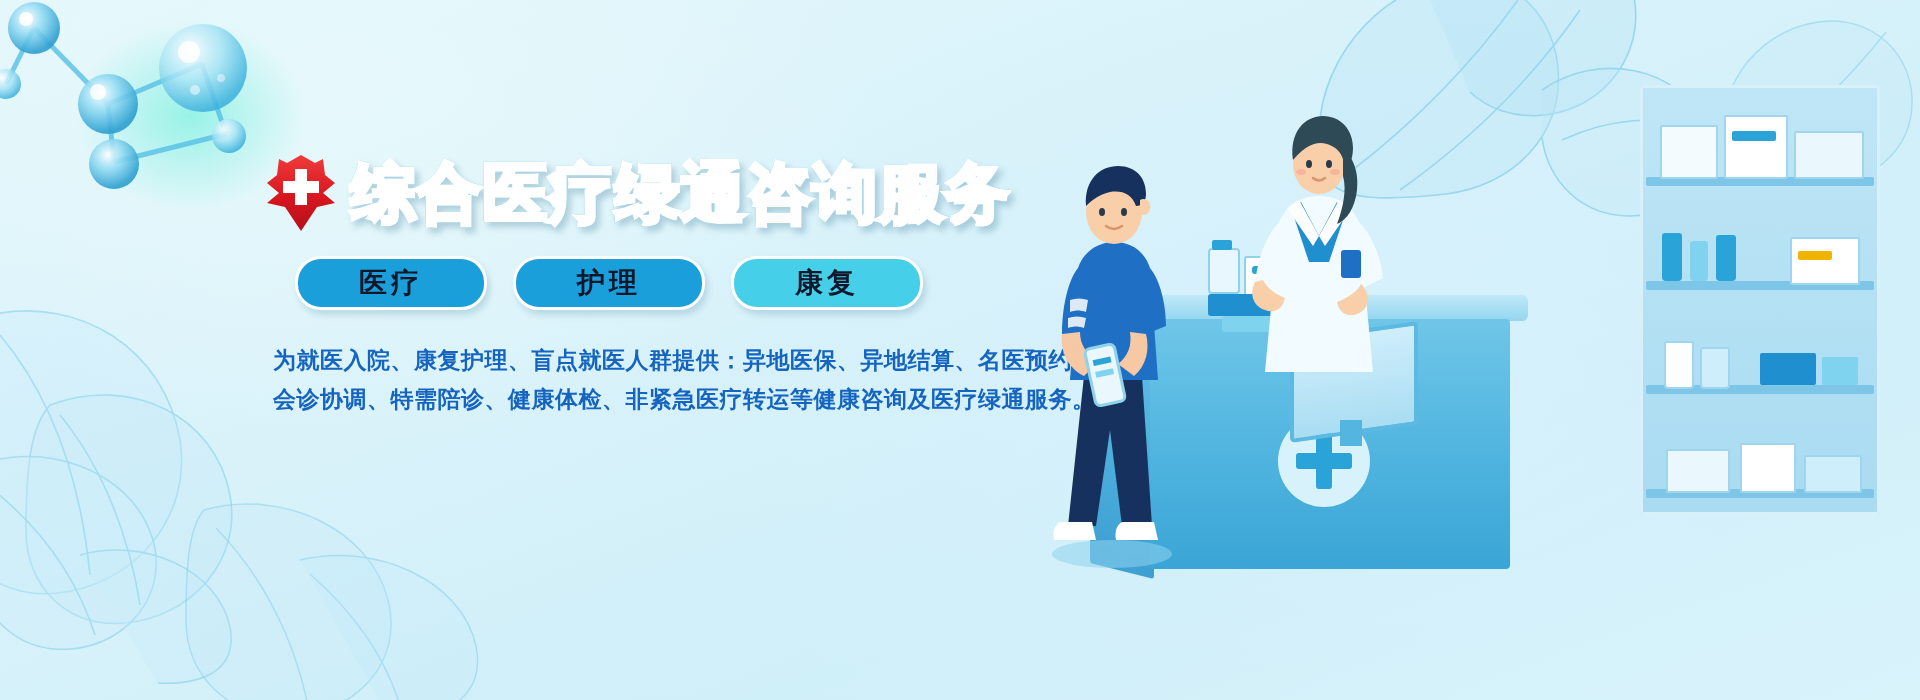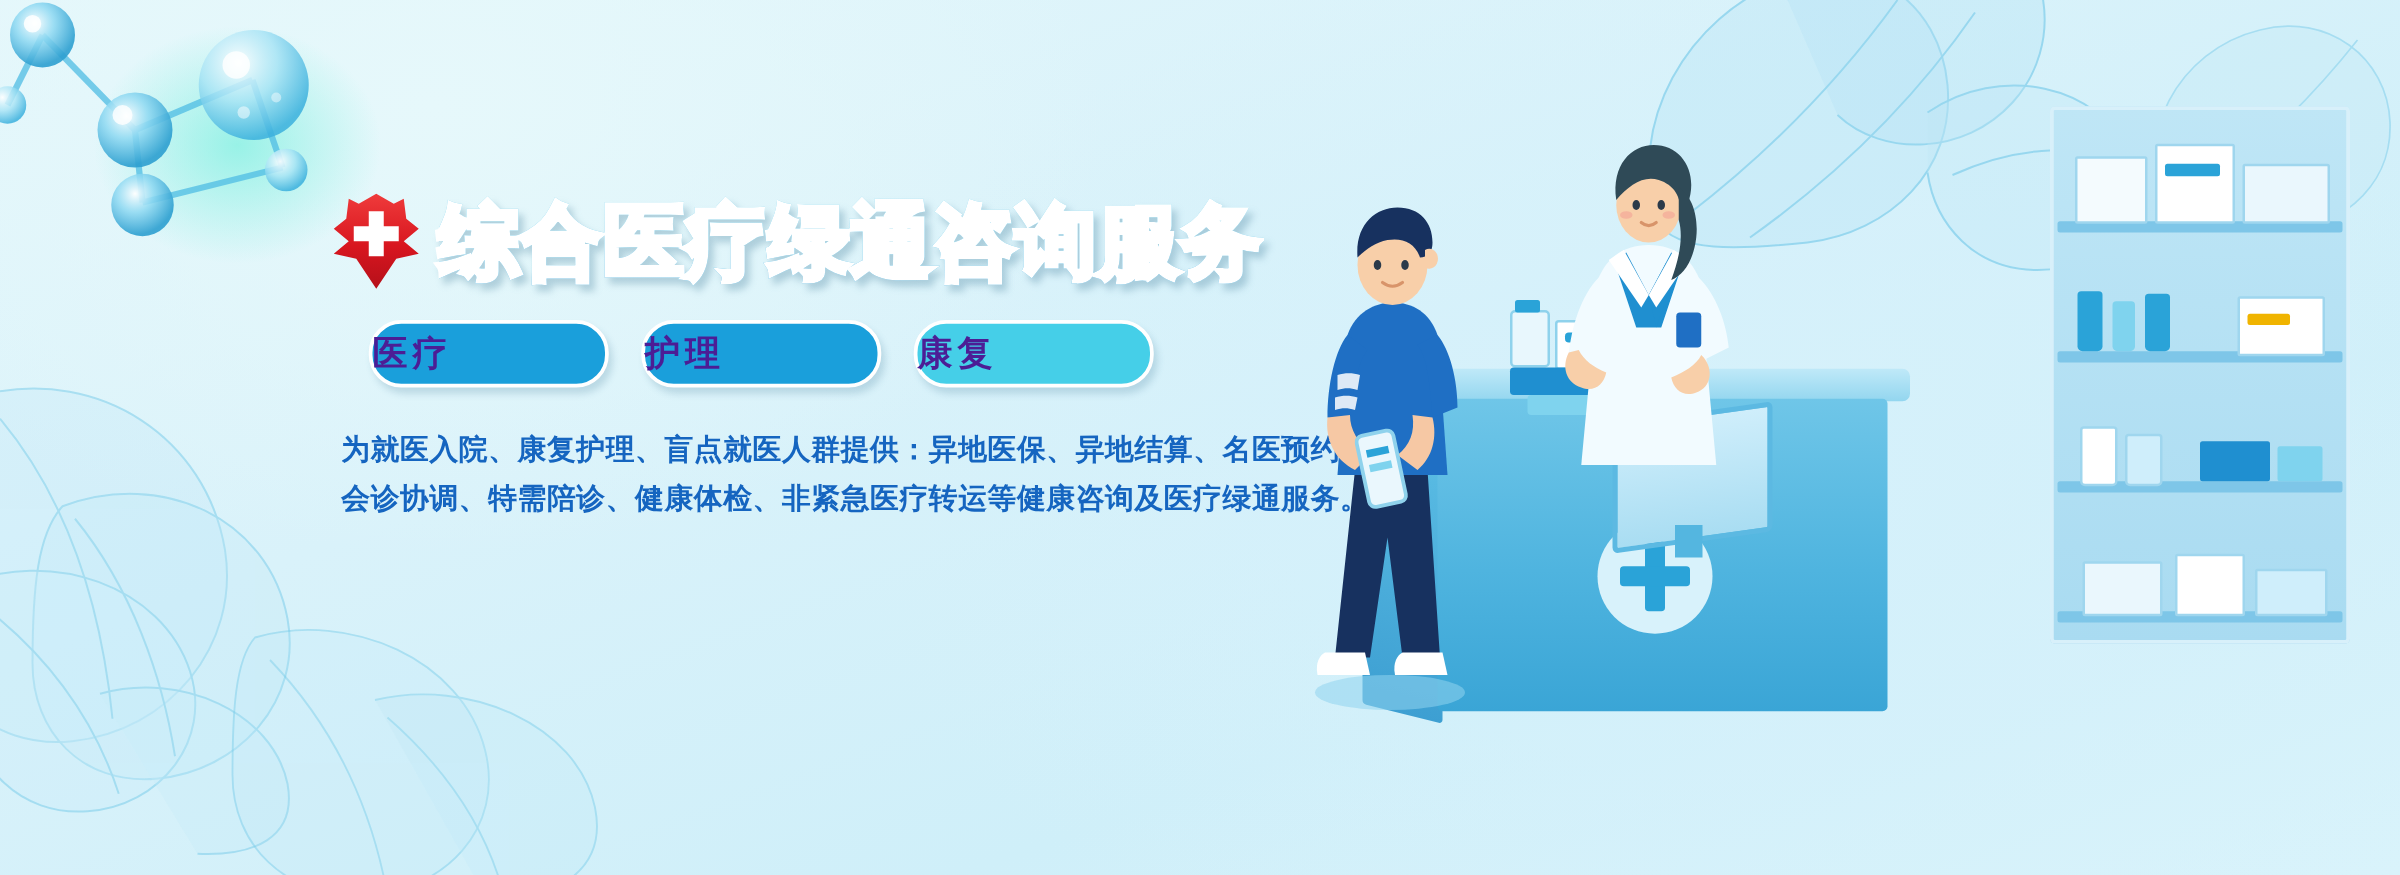--- a/index.html
+++ b/index.html
@@ -34,22 +34,22 @@
     -webkit-text-stroke:5px #ffffff;
     paint-order:stroke fill;
     filter:drop-shadow(4px 5px 3px rgba(60,120,150,.30));
     font-family:"DejaVu Sans","Liberation Sans",sans-serif;
   }
   .headline-wrap{position:relative;}
 
   .pills{display:flex;gap:26px;margin-top:20px;margin-left:30px;}
   .pill{
     min-width:186px;height:48px;border-radius:26px;
-    display:flex;align-items:center;
-    color:#4c1d95;font-size:28px;font-weight:bold;letter-spacing:4px;
+    display:flex;align-items:center;justify-content:center;
+    color:#0f172a;font-size:28px;font-weight:bold;letter-spacing:4px;
     border:3px solid #ffffff;
     box-shadow:3px 5px 6px rgba(60,120,150,.22);
     font-family:Liberation Sans, sans-serif;
   }
 
   .desc{margin-top:34px;margin-left:8px;}
   .desc p{
     margin:0 0 6px 0;font-size:23px;font-weight:bold;color:#1565c0;
     letter-spacing:.5px;line-height:1.42;white-space:nowrap;
     font-family:"DejaVu Sans","Liberation Sans",sans-serif;

